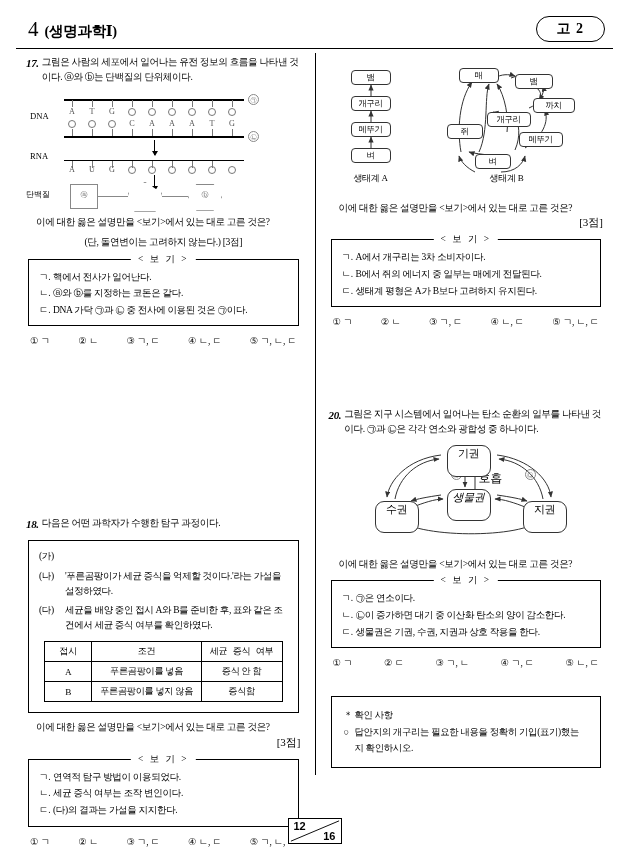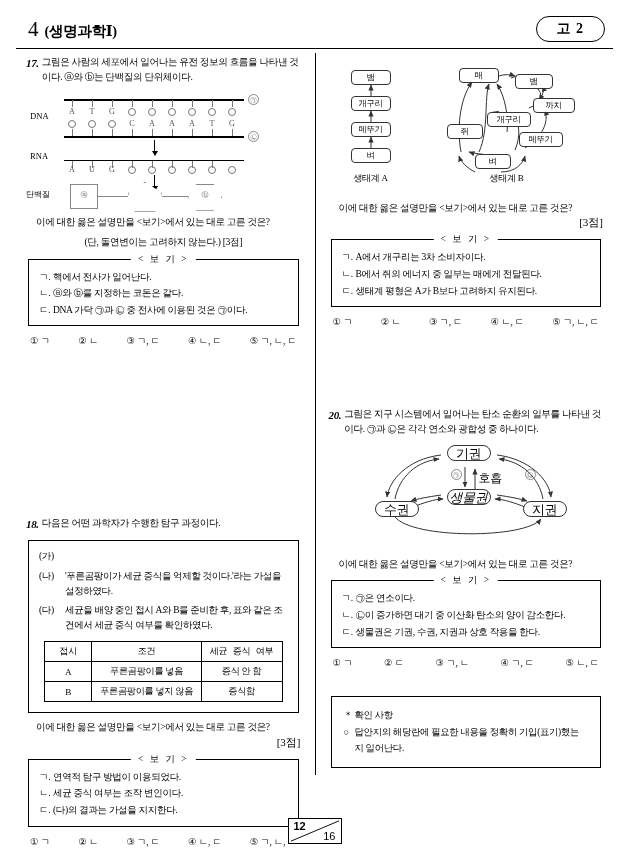--- a/index.html
+++ b/index.html
@@ -303,24 +303,24 @@
   }
   .websvg { position: absolute; left: 0; top: 0; }
 
   
   .cyc-fig { position: relative; height: 110px; margin-top: 4px; }
   .cyc-node {
     position: absolute;
     border: 1px solid #333;
     border-radius: 9px;
     background: #fff;
-    font-size: 13px;
+    font-size: 11px;
     text-align: center;
     line-height: 15px;
-    height: 16px;
+    height: 32px;
     width: 44px;
     letter-spacing: -0.4px;
     z-index: 3;
   }
   .cyc-lbl {
     position: absolute;
     font-size: 12px;
     letter-spacing: -0.3px;
   }
   .cyc-tag {
@@ -361,21 +361,21 @@
     position: absolute;
     left: 5px; top: 1px;
     font-size: 11px;
     font-weight: bold;
     font-family: "Liberation Sans", sans-serif;
   }
   .footer-num .fnum-b {
     position: absolute;
     right: 5px; bottom: 1px;
     font-size: 11px;
-    font-weight: normal;
+    font-weight: bold;
     font-family: "Liberation Sans", sans-serif;
   }
   .footer-num .fslash {
     position: absolute;
     left: 0; top: 0;
     width: 100%; height: 100%;
   }
 </style>
 </head>
 <body>
@@ -720,21 +720,21 @@
       </div>
     </div>
 
     <div class="notice" style="margin-top:26px;">
       <div class="notice-row">
         <span class="notice-mark">＊</span>
         <span>확인 사항</span>
       </div>
       <div class="notice-row">
         <span class="notice-mark">○</span>
-        <span>답안지의 해당란에 필요한 내용을 정확히 기입(표기)했는지 일어난다.</span>
+        <span>답안지의 개구리는 필요한 내용을 정확히 기입(표기)했는지 확인하시오.</span>
       </div>
     </div>
   </div>
 </div>
 
 <div class="footer-num">
   <svg class="fslash" viewBox="0 0 54 26" preserveAspectRatio="none">
     <line x1="2" y1="24" x2="52" y2="2" stroke="#000" stroke-width="1"></line>
   </svg>
   <span class="fnum-a">12</span>

